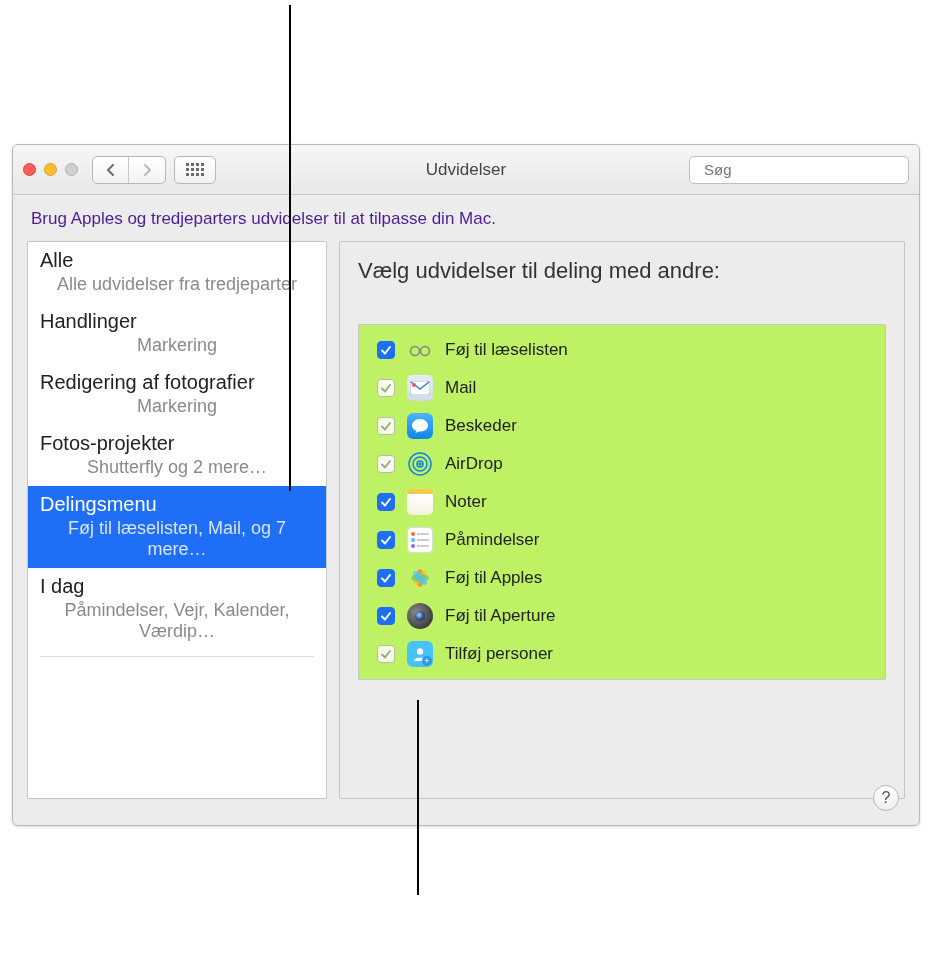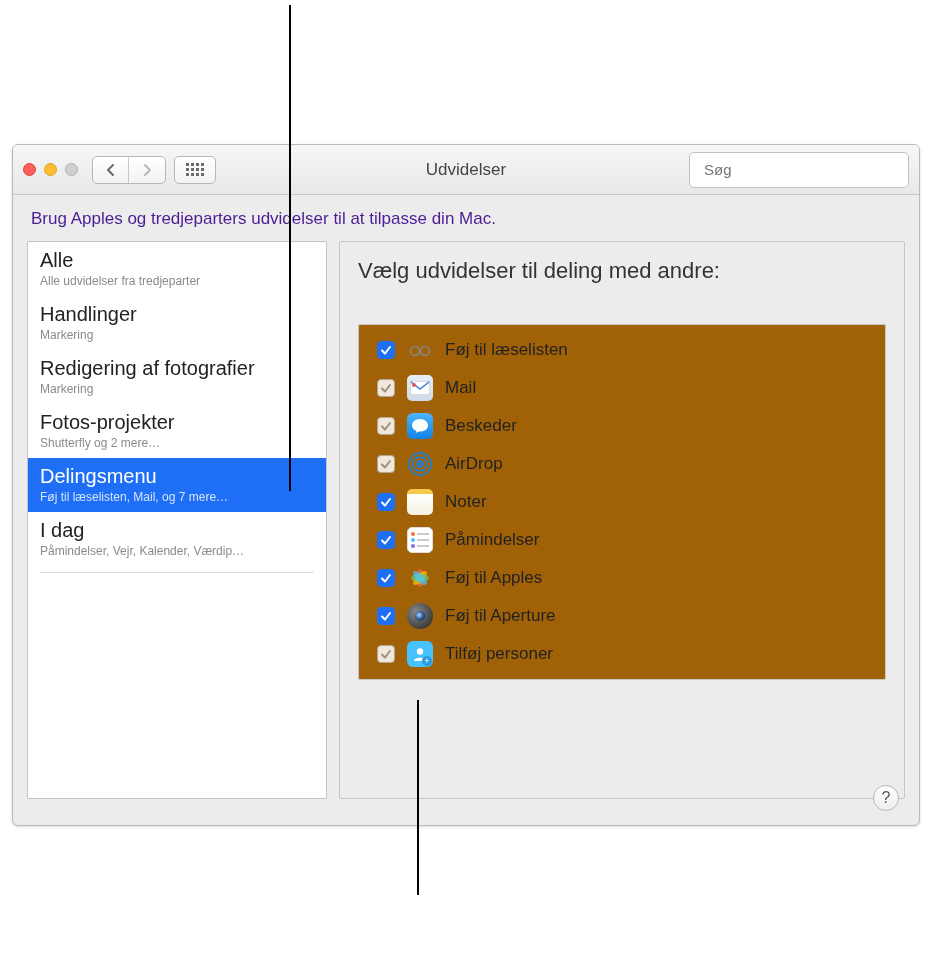--- a/index.html
+++ b/index.html
@@ -54,50 +54,50 @@
     width:42px;height:28px;border:1px solid #b8b8b8;border-radius:5px;
     background:linear-gradient(#fff,#f2f2f2);display:flex;align-items:center;justify-content:center;
   }
   .grid-dots{display:grid;grid-template-columns:repeat(4,3px);grid-template-rows:repeat(3,3px);gap:2px;}
   .grid-dots span{width:3px;height:3px;background:#6b6b6b;}
   .win-title{
     position:absolute;left:50%;transform:translateX(-50%);
     font-size:17px;color:#444;font-weight:400;
   }
   .search-wrap{
-    margin-left:auto;width:220px;height:36px;border:1px solid #c0c0c0;border-radius:5px;
+    margin-left:auto;width:220px;height:28px;border:1px solid #c0c0c0;border-radius:5px;
     background:#fff;display:flex;align-items:center;padding:0 8px;gap:6px;color:#999;
   }
   .search-wrap input{border:none;outline:none;flex:1;font-size:15px;background:transparent;}
   .desc-row{
     padding:14px 18px 0 18px;font-size:17px;color:#4c1d95;
   }
   .content{
     display:flex;gap:12px;padding:12px 14px 14px 14px;height:calc(100% - 50px - 46px);
   }
   .sidebar{
     width:300px;background:#fff;border:1px solid #c6c6c6;border-radius:2px;
     overflow:hidden;
   }
   .side-item{
     padding:7px 12px 8px 12px;border-bottom:0;
   }
   .side-item .t{font-size:20px;color:#222;}
-  .side-item .s{font-size:12px;color:#8a8a8a;margin-top:2px;}
+  .side-item .s{font-size:18px;color:#8a8a8a;margin-top:2px;text-align:center;}
   .side-item.selected{background:#1e6ff6;}
   .side-item.selected .t{color:#fff;}
   .side-item.selected .s{color:#d6e4ff;}
   .side-sep{height:1px;background:#dcdcdc;margin:6px 12px 2px 12px;}
   .main{
     flex:1;background:#ececec;border:1px solid #c6c6c6;border-radius:2px;padding:16px 18px;
     position:relative;
   }
   .main-head{font-size:22px;color:#333;margin-bottom:14px;}
   .ext-list{
-    background:#a16207;border:1px solid #c6c6c6;border-radius:2px;padding:6px 0;margin-top:40px;
+    background:#bef264;border:1px solid #c6c6c6;border-radius:2px;padding:6px 0;margin-top:40px;
   }
   .ext-row{
     display:flex;align-items:center;gap:12px;padding:4px 18px;height:38px;
   }
   .chk{
     width:18px;height:18px;border-radius:4px;border:1px solid #b4b4b4;background:#fff;
     display:flex;align-items:center;justify-content:center;flex-shrink:0;
   }
   .chk.on{background:#1e6ff6;border-color:#1e6ff6;}
   .chk.on svg path{stroke:#fff;}

